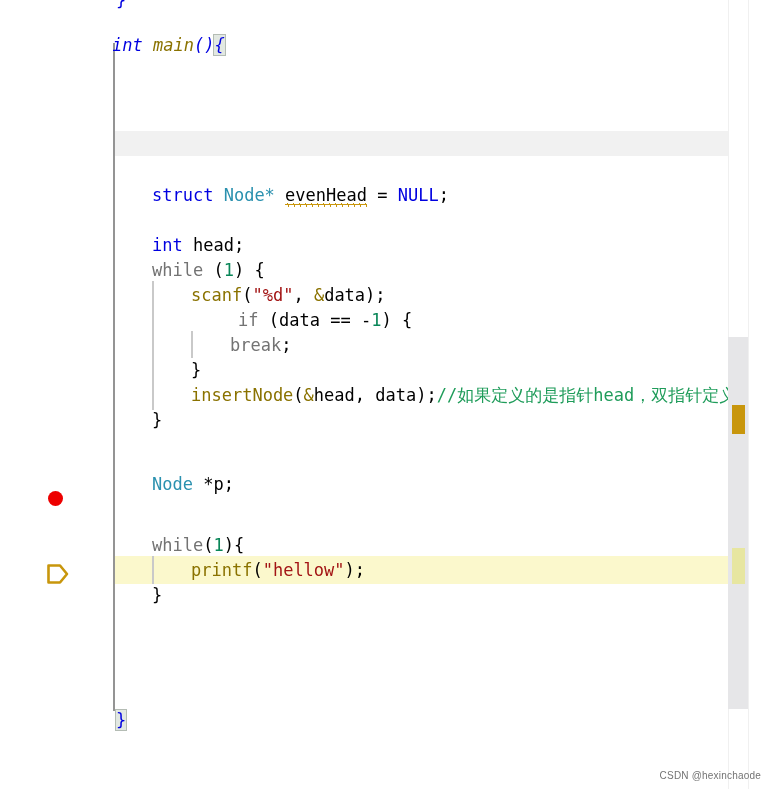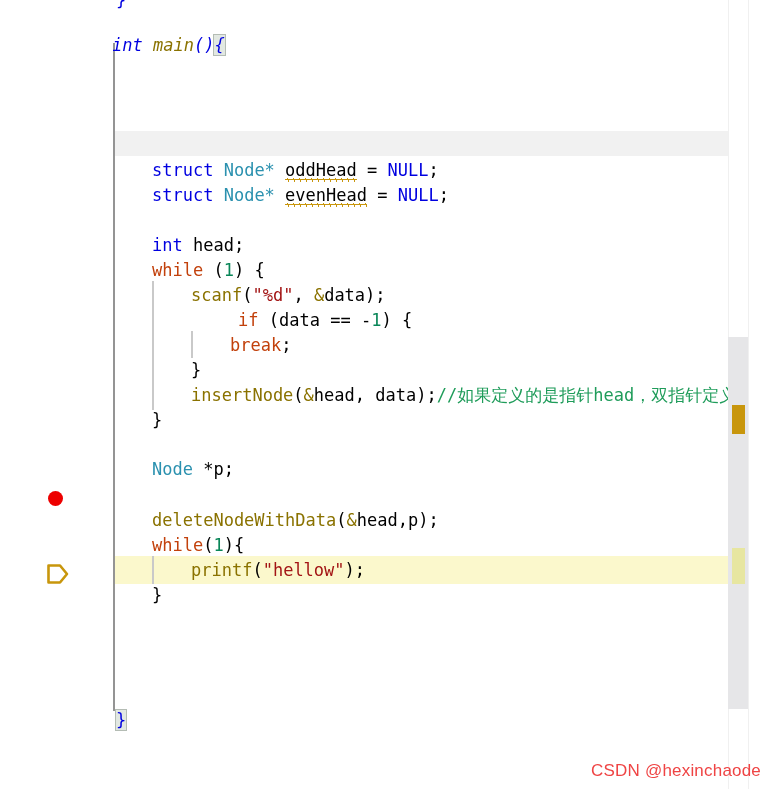--- a/index.html
+++ b/index.html
@@ -96,21 +96,21 @@
     left: 0;
     height: 25px;
     line-height: 25px;
     font-size: 17px;
     white-space: pre;
     letter-spacing: 0px;
     color: #000000;
   }
 
   
-  .kw        { color: #c2410c; }        
+  .kw        { color: #737373; }        
   .kw-blue   { color: #0000e0; }        
   .type      { color: #2b91af; }        
   .fn        { color: #8a7200; }        
   .str       { color: #a31515; }        
   .num       { color: #098658; }        
   .cmt       { color: #1f9c5a; }        
   .punct     { color: #000000; }
   .op        { color: #000000; }
 
   
@@ -167,22 +167,22 @@
     background: #ffffff;
     border-left: 1px solid #f0f0f0;
   }
 
   
   .watermark {
     position: absolute;
     right: 6px;
     bottom: 8px;
     font-family: "Liberation Sans", sans-serif;
-    font-size: 17px;
-    color: #ef4444;
+    font-size: 10px;
+    color: #737373;
     white-space: nowrap;
     letter-spacing: 0.2px;
   }
 </style>
 </head>
 <body>
 
 <div id="editor-window">
 
   <div class="left-strip"></div>
@@ -204,44 +204,42 @@
     <div class="guide-main"></div>
     <div class="guide" style="left:39px; top:281px; height:129px;"></div>
     <div class="guide" style="left:78px; top:331px; height:27px;"></div>
     <div class="guide" style="left:39px; top:556px; height:28px;"></div>
 
     <div class="line" style="top:-12px; left:3px;"><span class="kw-blue">}</span></div>
 
     <div class="line" style="top:33px; left:-1px;font-style:italic;"><span class="kw-blue">int</span><span class="punct"> </span><span class="fn">main</span><span class="kw-blue">()</span><span class="brace-hl">{</span></div>
 
 
-    <div class="line" style="top:158px; left:39px;"><span class="kw-blue">struct</span> <span class="type">Node*</span> <span class="squiggle-wrap">oddHead</span> <span class="op">=</span> <span class="kw-blue">NULL</span><span class="punct">;</span></div>
 
     <div class="line" style="top:183px; left:39px;"><span class="kw-blue">struct</span> <span class="type">Node*</span> <span class="squiggle-wrap">evenHead</span> <span class="op">=</span> <span class="kw-blue">NULL</span><span class="punct">;</span></div>
 
     <div class="line" style="top:233px; left:39px;"><span class="kw-blue">int</span> <span class="punct">head;</span></div>
 
     <div class="line" style="top:258px; left:39px;"><span class="kw">while</span> <span class="punct">(</span><span class="num">1</span><span class="punct">)</span> <span class="punct">{</span></div>
 
     <div class="line" style="top:283px; left:78px;"><span class="fn">scanf</span><span class="punct">(</span><span class="str">"%d"</span><span class="punct">,</span> <span class="fn">&amp;</span><span class="punct">data);</span></div>
 
     <div class="line" style="top:308px; left:78px;margin-left:47px;"><span class="kw">if</span> <span class="punct">(</span><span class="punct">data</span> <span class="op">==</span> <span class="op">-</span><span class="num">1</span><span class="punct">)</span> <span class="punct">{</span></div>
 
     <div class="line" style="top:333px; left:117px;"><span class="kw">break</span><span class="punct">;</span></div>
 
     <div class="line" style="top:358px; left:78px;"><span class="punct">}</span></div>
 
     <div class="line" style="top:383px; left:78px;"><span class="fn">insertNode</span><span class="punct">(</span><span class="fn">&amp;</span><span class="punct">head,</span> <span class="punct">data);</span><span class="cmt">//如果定义的是指针head，双指针定义的</span></div>
 
     <div class="line" style="top:408px; left:39px;"><span class="punct">}</span></div>
 
-    <div class="line" style="top:457px; left:39px;"><span class="type">Node</span> <span class="punct">*p;</span></div>
-
-
-    <div class="line" style="top:508px; left:39px;"><span class="fn">deleteNodeWithData</span><span class="punct">(</span><span class="fn">&amp;</span><span class="punct">head,p);</span></div>
+    <div class="line" style="top:472px; left:39px;"><span class="type">Node</span> <span class="punct">*p;</span></div>
+
+
 
     <div class="line" style="top:533px; left:39px;"><span class="kw">while</span><span class="punct">(</span><span class="num">1</span><span class="punct">)</span><span class="punct">{</span></div>
 
     <div class="line" style="top:558px; left:78px;"><span class="fn">printf</span><span class="punct">(</span><span class="str">"hellow"</span><span class="punct">);</span></div>
 
     <div class="line" style="top:583px; left:39px;"><span class="punct">}</span></div>
 
     <div class="line" style="top:708px; left:3px;"><span class="brace-hl">}</span></div>
 
   </div>

